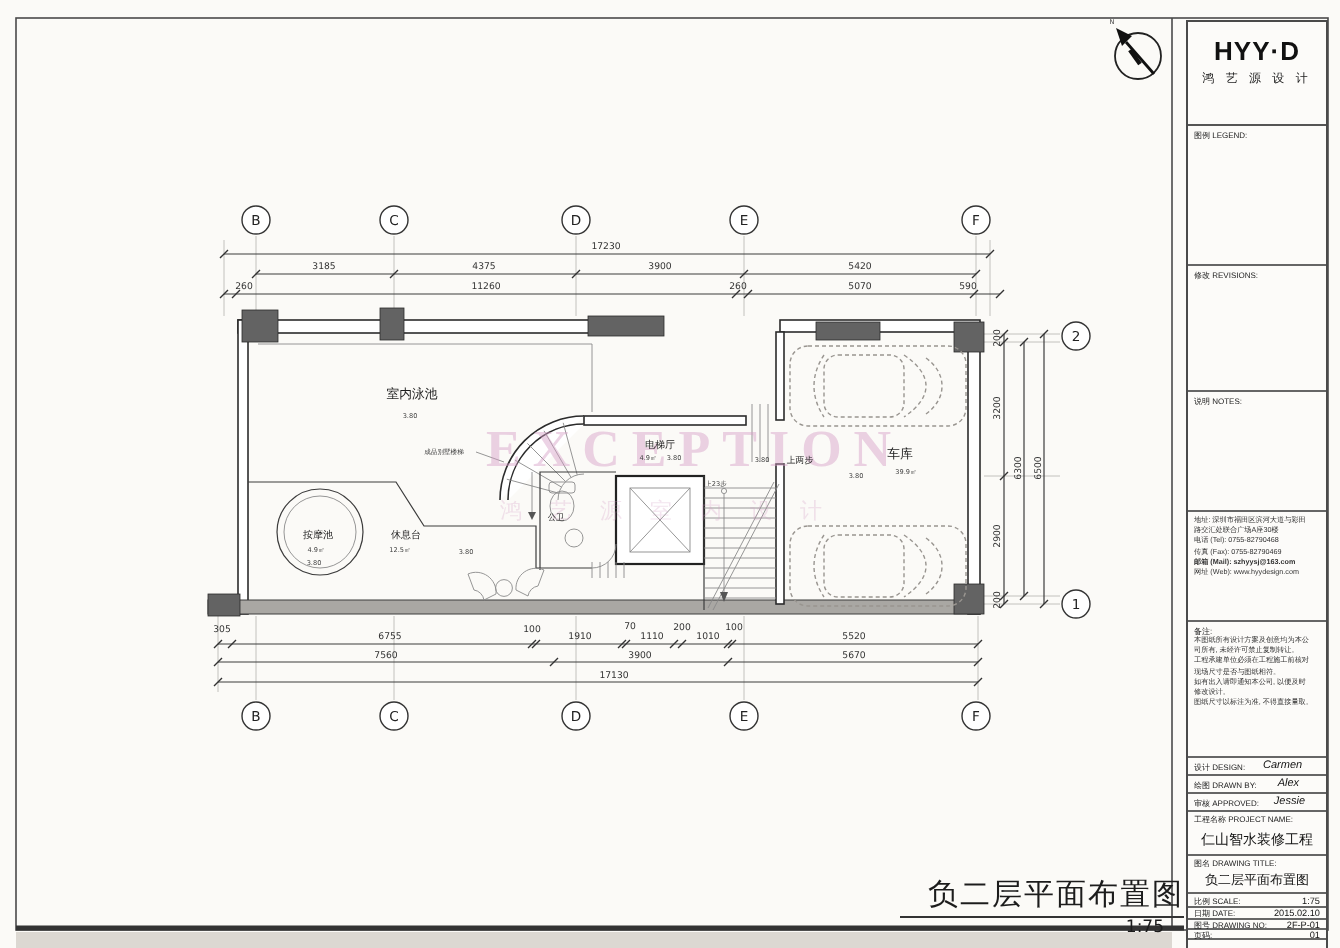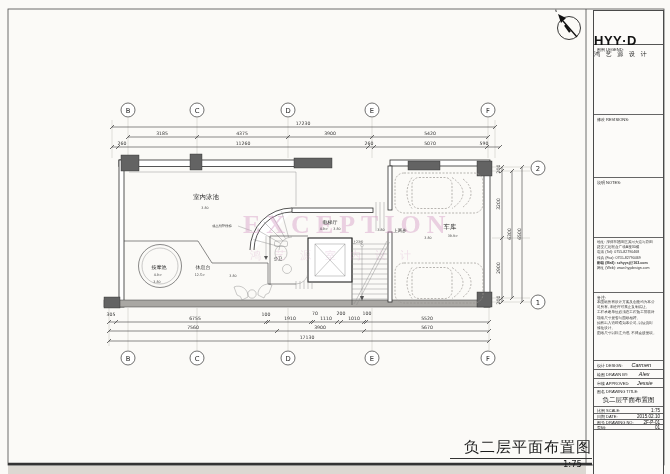--- a/index.html
+++ b/index.html
@@ -23,21 +23,21 @@
   .tiny{font:3.3px "DejaVu Sans",sans-serif;fill:#444;text-anchor:middle}
   .car{stroke:#999590;stroke-width:0.7;fill:none;stroke-dasharray:2 1.5}
   .wm1{font:bold 26px "Liberation Serif",serif;fill:rgba(212,158,198,0.45);letter-spacing:6px}
   .wm2{font:11px "Liberation Serif",serif;fill:rgba(212,158,198,0.28);letter-spacing:14px}
   .frame{stroke:#4a4a4a;stroke-width:0.8;fill:none}
 
   
   .tb{position:absolute;left:593px;top:10px;width:69px;height:464px;border:1px solid #4a4a4a;
       background:#fcfbf9;display:flex;flex-direction:column;overflow:hidden;color:#222;}
   .tb *{box-sizing:border-box;}
-  .tb-logo{height:34px;border-bottom:1px solid #555;text-align:left;padding-top:22px;}
+  .tb-logo{height:52px;border-bottom:1px solid #555;text-align:center;padding-top:7px;}
   .tb-brand{font-family:"Liberation Sans",sans-serif;font-weight:bold;font-size:13px;letter-spacing:0.5px;color:#111;}
   .tb-brand-cn{font-size:6px;letter-spacing:2px;margin-top:2px;color:#222;}
   .sec{border-bottom:1px solid #666;padding:2px 3px;position:relative;}
   .sec-label{font-size:4px;color:#222;}
   .h-legend{height:70px}.h-rev{height:63px}.h-note{height:60px}
   .h-contact{height:55px}.h-remark{height:68px}
   .cline{font-size:3.6px;line-height:1.45;color:#333;white-space:nowrap;overflow:hidden;}
   .cline.mail{font-weight:bold;}
   .prow{height:9px;border-bottom:1px solid #666;display:flex;align-items:center;padding:0 3px;}
   .prow .sec-label{flex:0 0 auto;}
@@ -346,20 +346,24 @@
     <span class="pval">Carmen</span>
   </div>
   <div class="prow">
     <span class="sec-label">绘图 DRAWN BY:</span>
     <span class="pval">Alex</span>
   </div>
   <div class="prow">
     <span class="sec-label">审核 APPROVED:</span>
     <span class="pval">Jessie</span>
   </div>
+  <div class="blk blk-name">
+    <div class="sec-label">工程名称 PROJECT NAME:</div>
+    <div class="bval">仁山智水装修工程</div>
+  </div>
   <div class="blk blk-title">
     <div class="sec-label">图名 DRAWING TITLE:</div>
     <div class="bval" style="font-size:6.5px;margin-top:2px;">负二层平面布置图</div>
   </div>
   <div class="srow h-scale">
     <span class="sec-label">比例 SCALE:</span>
     <span class="v">1:75</span>
   </div>
   <div class="srow h-date">
     <span class="sec-label">日期 DATE:</span>

